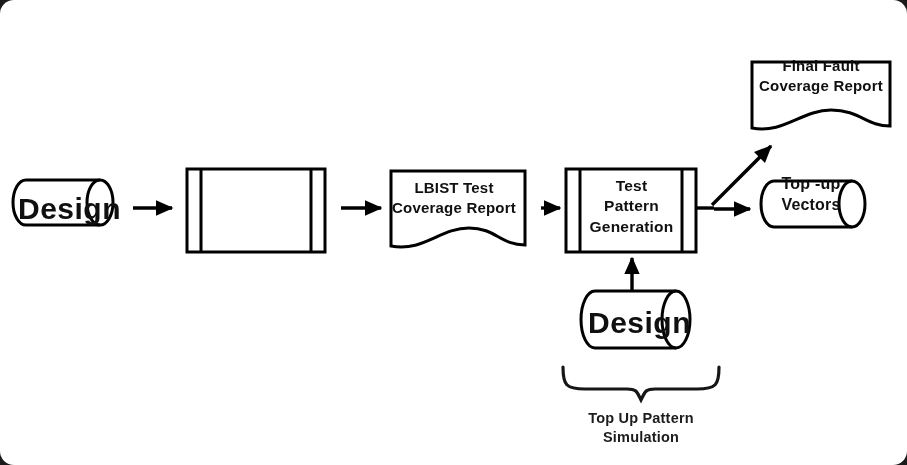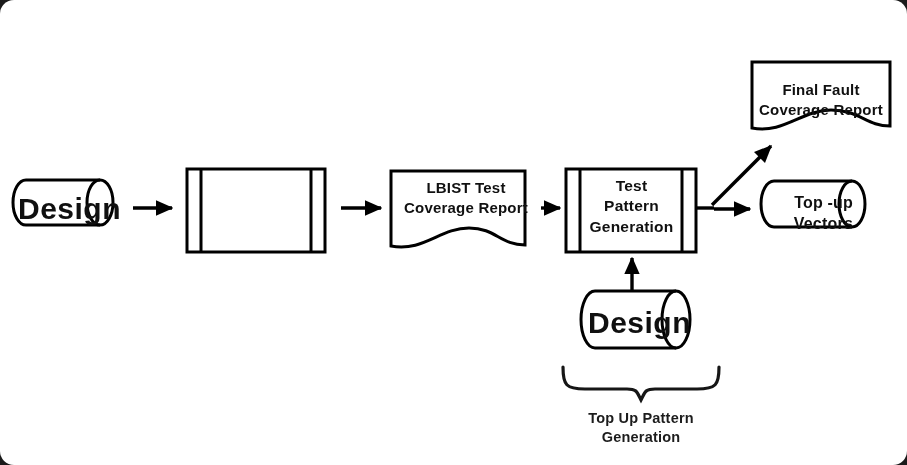--- a/index.html
+++ b/index.html
@@ -155,31 +155,31 @@
                C 637 389 637 392 641 400
                C 645 392 645 389 655 389
                L 697 389
                C 716 389 719 385 719 367"></path>
     </g>
   </svg>
 
   <div class="node-label lbl-cyl" style="left:18px; top:191px; width:84px;">Design</div>
 
 
-  <div class="node-label lbl-doc" style="left:388px; top:178px; width:156px;">LBIST Test
+  <div class="node-label lbl-doc" style="left:376px; top:178px; width:156px;">LBIST Test
 Coverage Report</div>
 
   <div class="node-label lbl-proc" style="left:581px; top:176px; width:101px;">Test
 Pattern
 Generation</div>
 
-  <div class="node-label lbl-doc" style="left:751px; top:80px; width:140px;">Final Fault
+  <div class="node-label lbl-doc" style="left:751px; top:56px; width:140px;">Final Fault
 Coverage Report</div>
 
-  <div class="node-label lbl-store" style="left:769px; top:193px; width:84px;text-align:right;">Top -up
+  <div class="node-label lbl-store" style="left:769px; top:174px; width:84px;">Top -up
 Vectors</div>
 
   <div class="node-label lbl-cyl" style="left:588px; top:305px; width:88px;">Design</div>
 
   <div class="node-label lbl-caption" style="left:561px; top:409px; width:160px;">Top Up Pattern
-Generation</div>
+Simulation</div>
 
 </div>
 
 </body></html>

